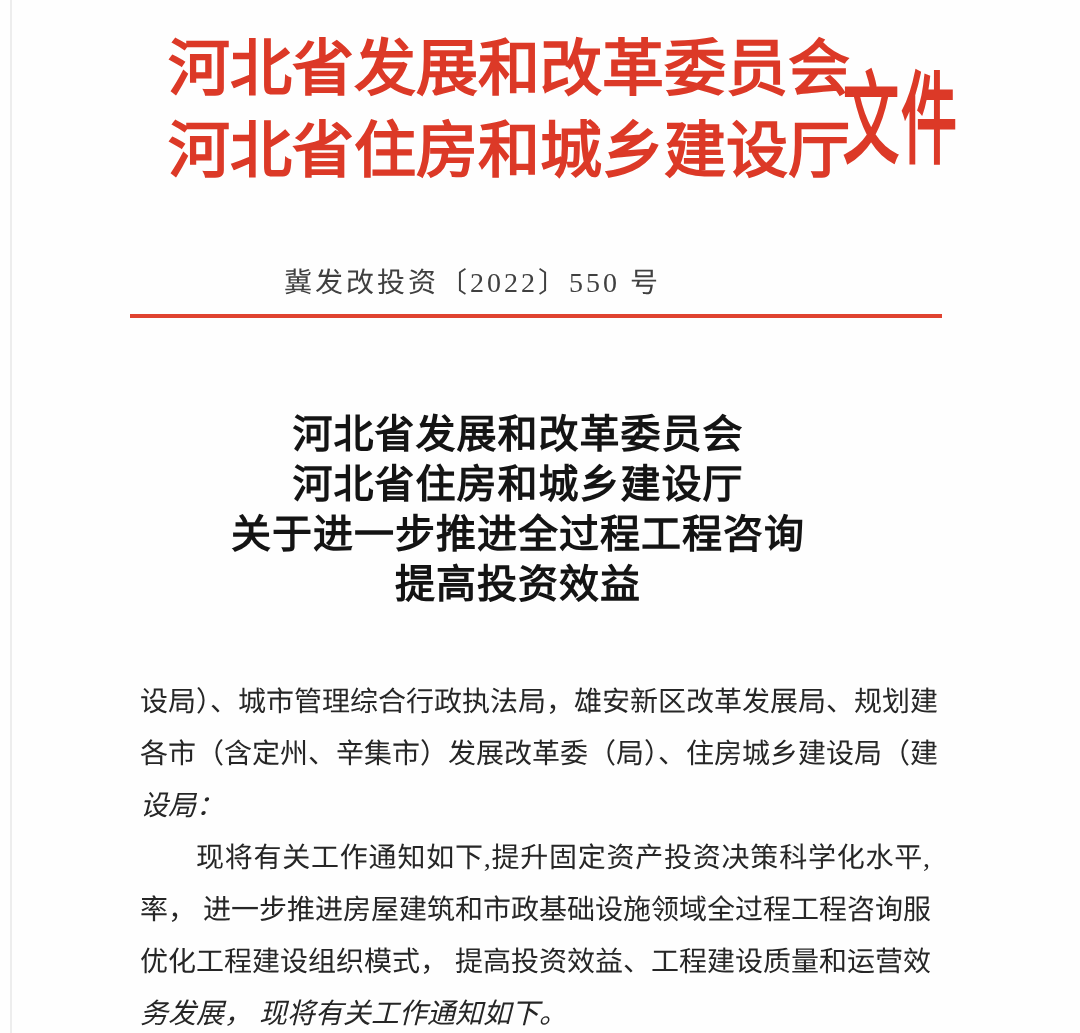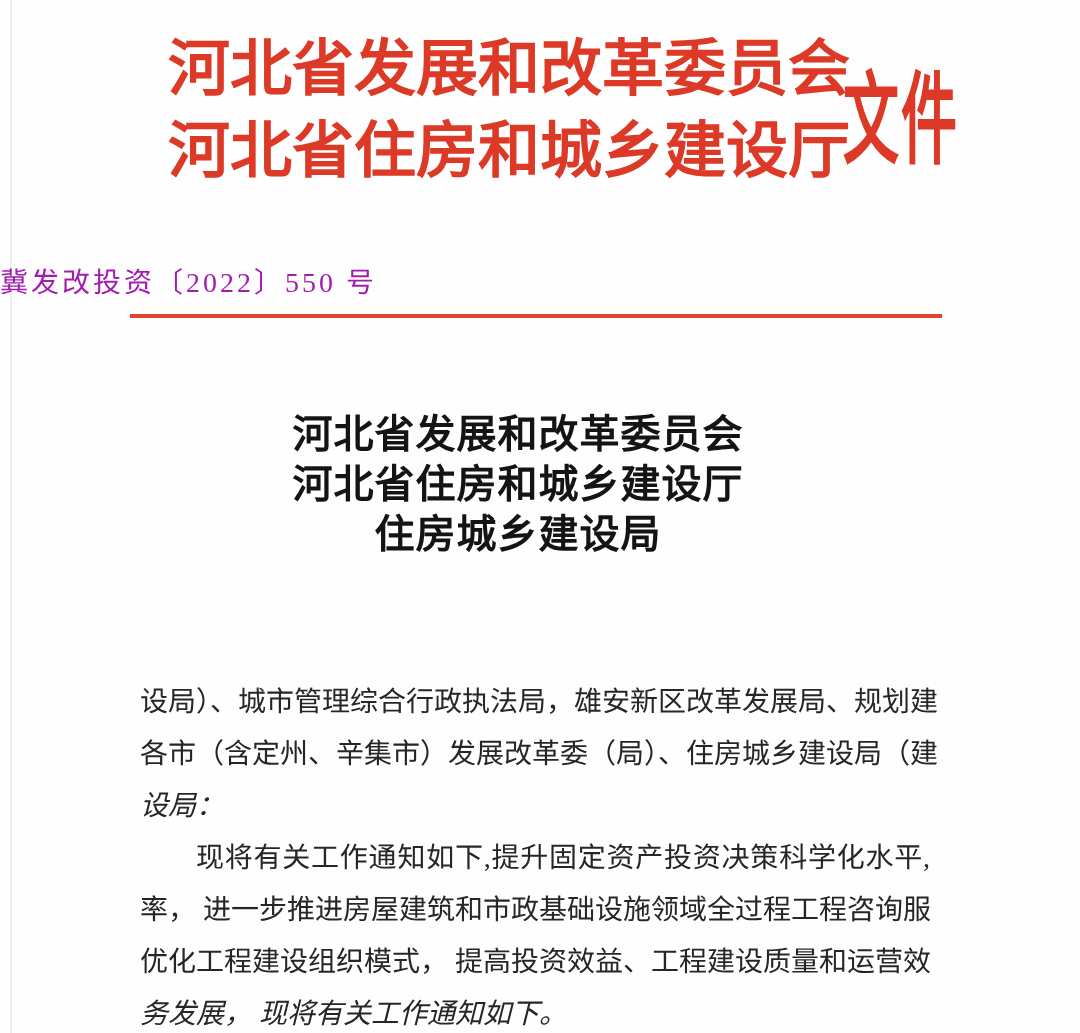--- a/index.html
+++ b/index.html
@@ -50,24 +50,24 @@
     transform: scaleY(1.8);
     transform-origin: center;
     white-space: nowrap;
   }
 
   
   .doc-number {
     position: absolute;
     top: 260px; left: 0;
     width: 945px;
-    text-align: left;
+    text-align: center;
     font-size: 28px;
     letter-spacing: 3px;
-    color: #a21caf;
+    color: #404040;
   }
 
   
   .red-divider {
     position: absolute;
     top: 314px; left: 130px;
     width: 812px; height: 4px;
     background: #e04330;
   }
 
@@ -123,21 +123,22 @@
     <div class="doc-type">文件</div>
   </div>
 
   <div class="doc-number">冀发改投资〔2022〕550 号</div>
 
   <div class="red-divider"></div>
 
   <div class="doc-title">
     <div>河北省发展和改革委员会</div>
     <div>河北省住房和城乡建设厅</div>
-    <div>住房城乡建设局</div>
+    <div>关于进一步推进全过程工程咨询</div>
+    <div>提高投资效益</div>
   </div>
 
   <div class="body-text">
     <div>
       <span class="body-line">设局）、城市管理综合行政执法局，雄安新区改革发展局、规划建</span>
       <span class="body-line">各市（含定州、辛集市）发展改革委（局）、住房城乡建设局（建</span>
       <span class="body-line last">设局：</span>
     </div>
     <div>
       <span class="body-line indent">现将有关工作通知如下,提升固定资产投资决策科学化水平,</span>

